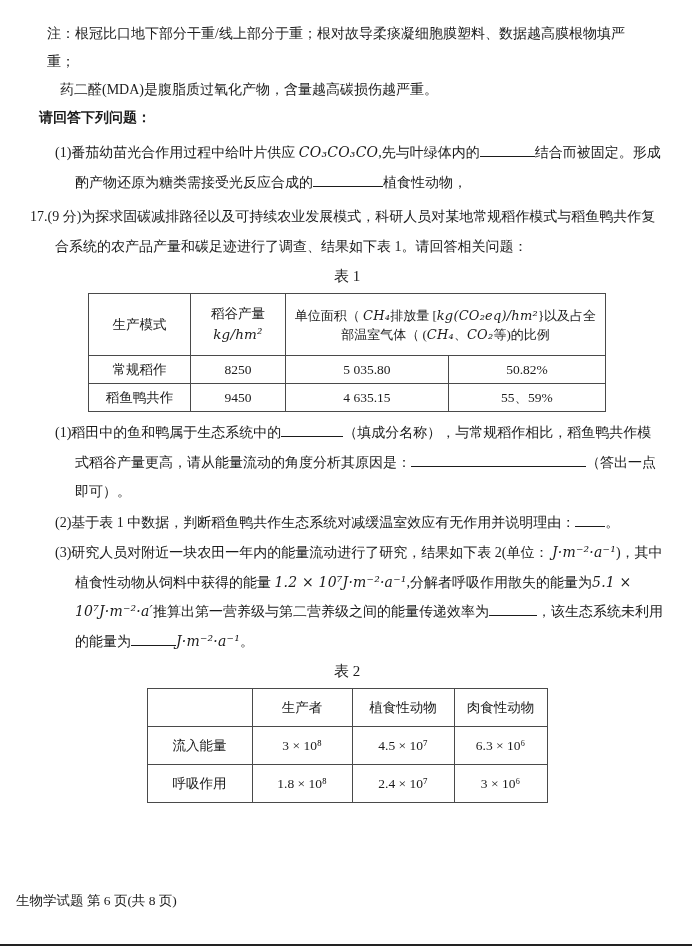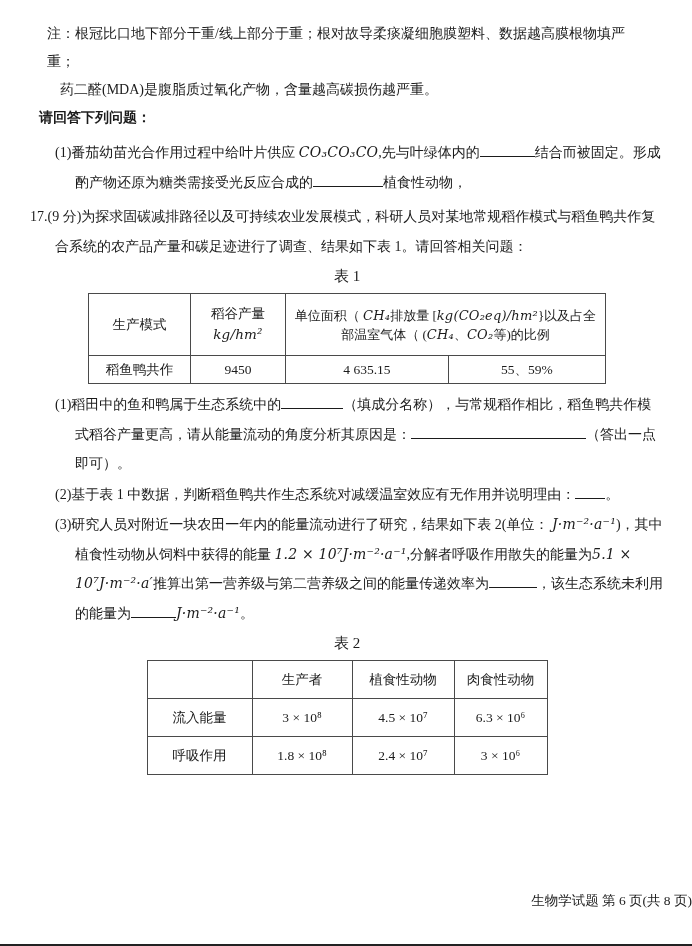--- a/index.html
+++ b/index.html
@@ -26,21 +26,21 @@
   .tbl-caption{text-align:center;font-weight:normal;font-size:15px;line-height:26px;margin-top:2px;}
   table{border-collapse:collapse;margin:4px auto 6px auto;table-layout:fixed;}
   td,th{border:1px solid #4a4a4a;text-align:center;vertical-align:middle;
         font-weight:normal;font-size:13.5px;padding:2px 3px;box-sizing:border-box;}
   #table1{width:517px;}
   #table1 .hdr td{height:62px;line-height:20px;}
   #table1 .hdr .wide-hdr{font-size:13px;line-height:19px;}
   #table1 tbody td{height:28px;}
   #table2{width:400px;}
   #table2 td{height:38px;}
-  .footer{position:absolute;left:10px;right:0;bottom:34px;text-align:right;font-size:13.5px;}
+  .footer{position:absolute;left:16px;right:0;bottom:34px;text-align:left;font-size:13.5px;}
   .spacer6{height:6px;}
   .spacer4{height:4px;}
 </style>
 </head>
 <body>
 
 <div class="page">
 
   <p class="line note1">注：根冠比口地下部分干重/线上部分于重；根对故导柔痰凝细胞膜塑料、数据越高膜根物填严</p>
   <p class="line note1">重；</p>
@@ -68,20 +68,26 @@
       <tr class="hdr">
         <td>生产模式</td>
         <td>
           <span>稻谷产量</span><br>
           <span class="math">kg/hm²</span>
         </td>
         <td colspan="2" class="wide-hdr"><span>单位面积（ </span><span class="math">CH₄</span><span>排放量 [</span><span class="math">kg(CO₂eq)/hm²</span><span>}以及占全部温室气体（ (</span><span class="math">CH₄</span><span>、</span><span class="math">CO₂</span><span>等)的比例</span></td>
       </tr>
     </thead>
     <tbody>
+        <tr>
+          <td>常规稻作</td>
+          <td>8250</td>
+          <td>5 035.80</td>
+          <td>50.82%</td>
+        </tr>
         <tr>
           <td>稻鱼鸭共作</td>
           <td>9450</td>
           <td>4 635.15</td>
           <td>55、59%</td>
         </tr>
       </tbody>
   </table>
 
   <p class="para hang20 q17-sub"><span>(1)稻田中的鱼和鸭属于生态系统中的</span><span class="blank" style="width: 62px;"></span><span>（填成分名称），与常规稻作相比，稻鱼鸭共作模式稻谷产量更高，请从能量流动的角度分析其原因是：</span><span class="blank" style="width: 175px;"></span><span>（答出一点即可）。</span></p>

